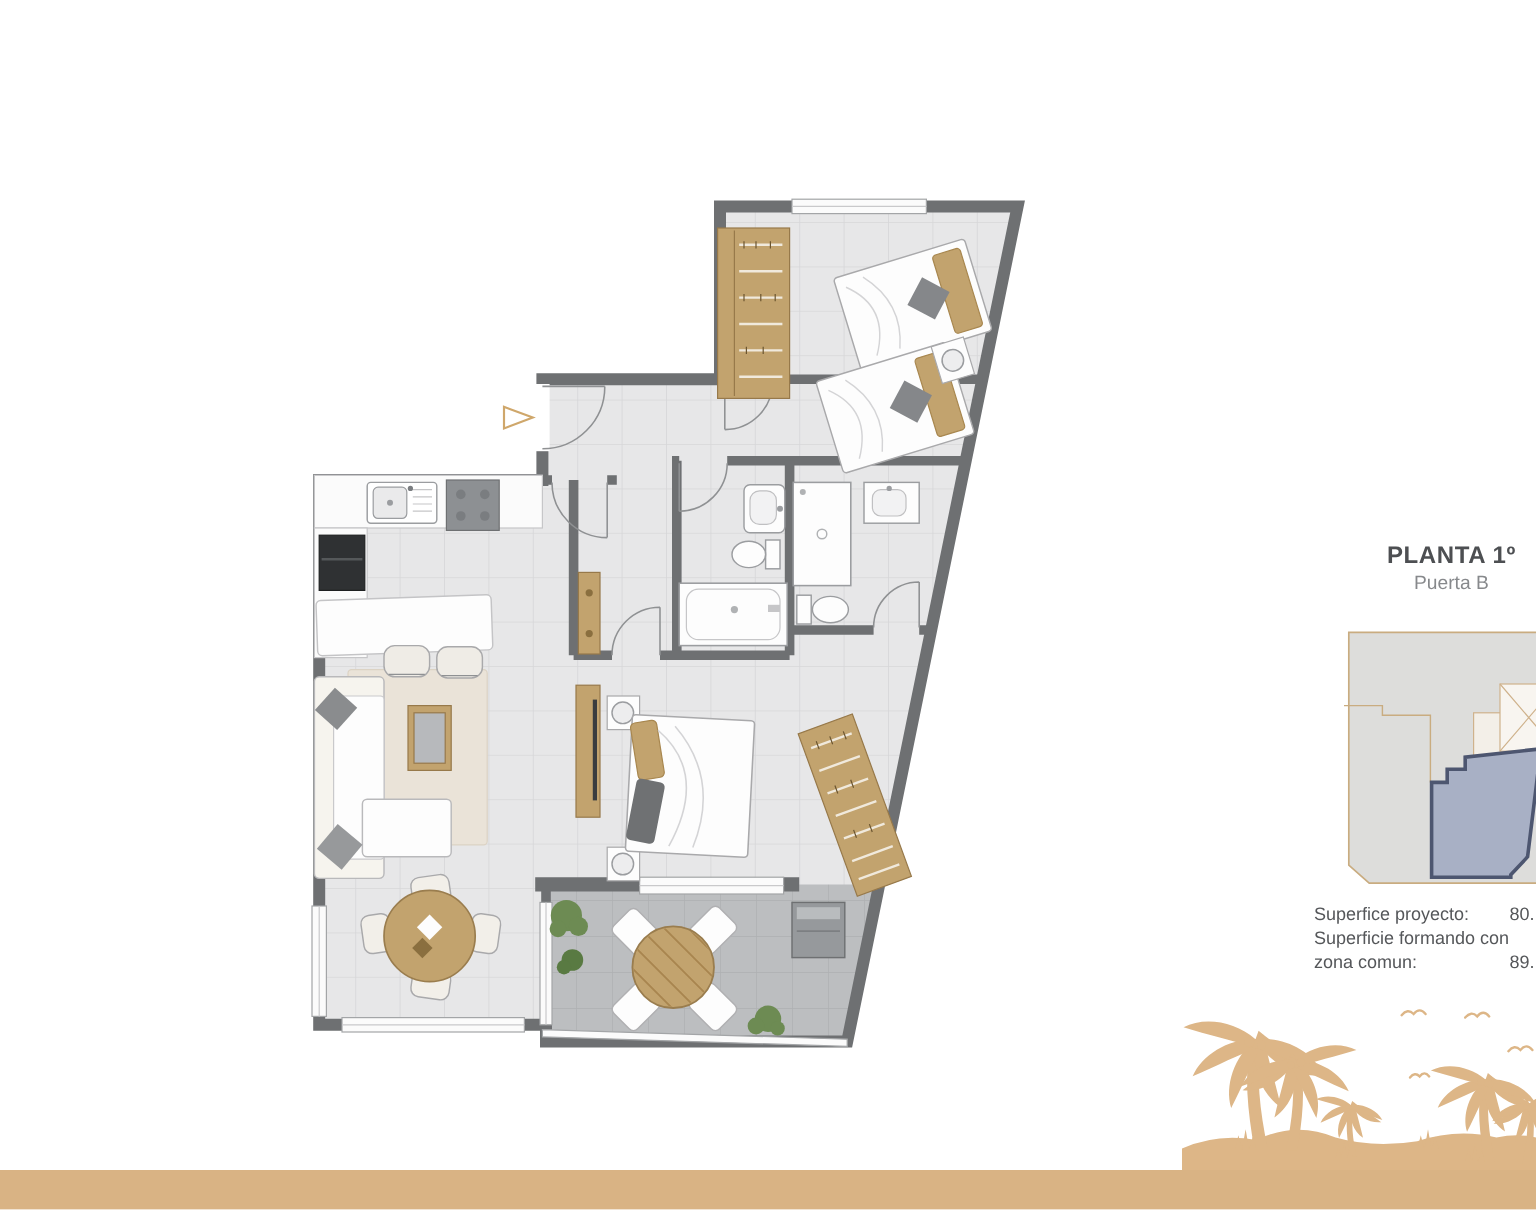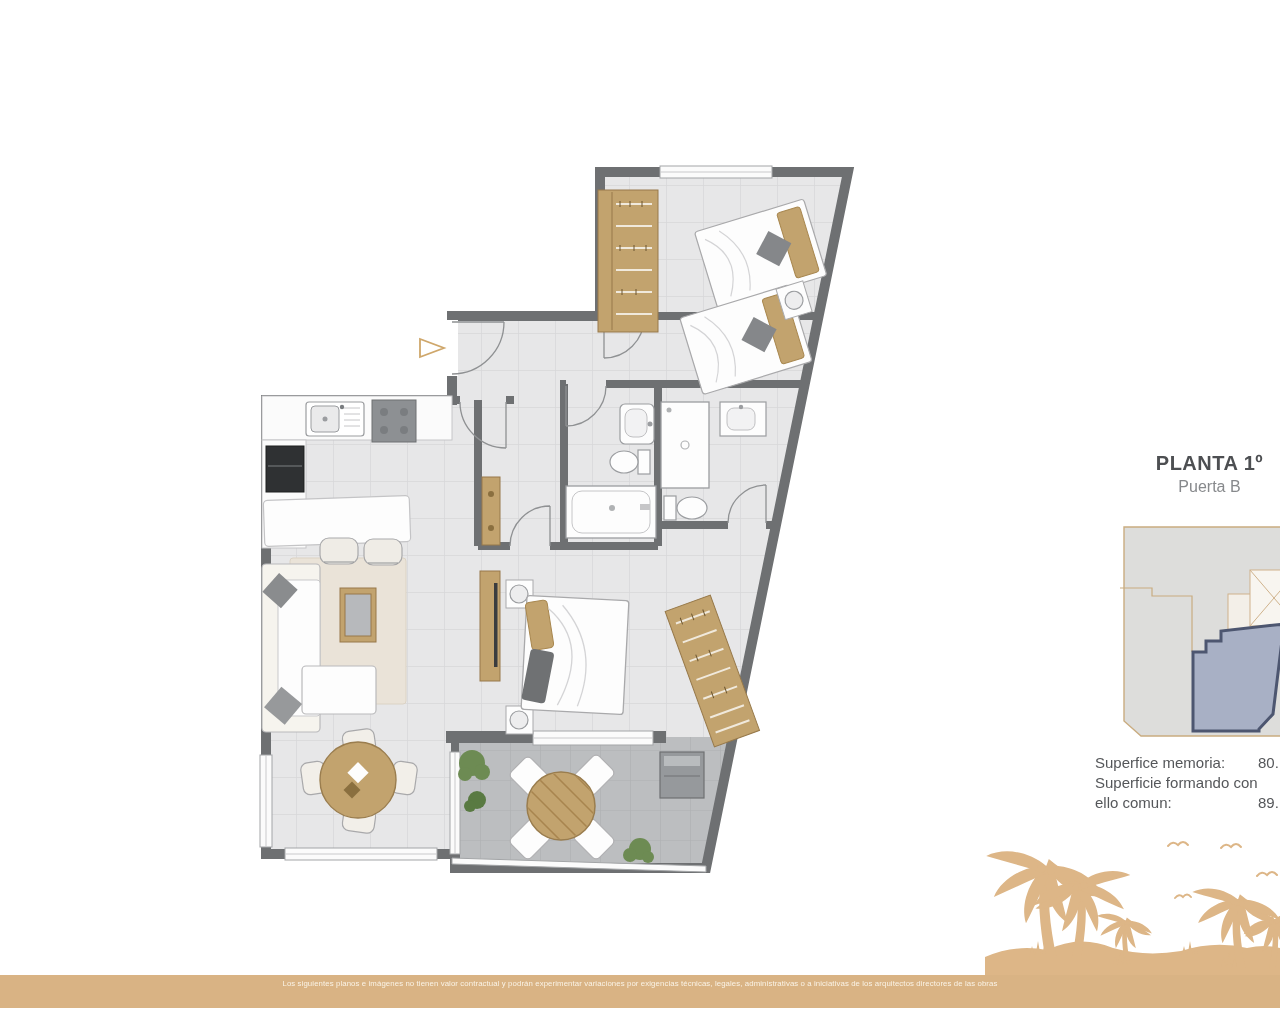--- a/index.html
+++ b/index.html
@@ -295,28 +295,28 @@
     <g>
       <rect x="1250" y="570" width="48" height="56" fill="#f8f5f0" stroke="#cfb28c" stroke-width="1"></rect>
       <path d="M1250,570 l48,56 M1298,570 l-48,56" stroke="#cfb28c" stroke-width="1"></path>
     </g>
   </g>
   <path d="M1193,652 L1206,652 L1206,641 L1221,641 L1221,631 L1284,624 L1273,714 L1259,729 L1259,731 L1193,731 Z" fill="#a8b0c5" stroke="#4d5670" stroke-width="3" stroke-linejoin="miter"></path>
 </svg>
 
 <div class="abs surface-block">
   <div style="position:relative;height:20px;">
-    <span class="surface-row-label">Superfice memoria:</span>
+    <span class="surface-row-label">Superfice proyecto:</span>
     <span class="surface-value">80.</span>
   </div>
   <div style="position:relative;height:20px;">
     <span class="surface-row-label">Superficie formando con</span>
   </div>
   <div style="position:relative;height:20px;">
-    <span class="surface-row-label">ello comun:</span>
+    <span class="surface-row-label">zona comun:</span>
     <span class="surface-value">89.</span>
   </div>
 </div>
 
 <svg class="abs" style="left:985px;top:818px;" width="295" height="157" viewBox="0 0 295 157">
   <defs>
     <g id="palm">
       <path d="M0,0 C-4,-24 -7,-48 -2,-72 L5,-72 C1,-48 4,-24 9,0 Z"></path>
       <g transform="translate(1,-72)">
         <path transform="rotate(-160)" d="M0,0 C-14,-12 -34,-15 -48,-8 C-32,-3 -14,1 0,6 Z"></path>
@@ -348,15 +348,14 @@
   <g stroke="#ddb687" stroke-width="2" fill="none" stroke-linecap="round">
     <path d="M183,28 Q188,22 193,27 Q198,21 203,27"></path>
     <path d="M236,30 Q241,24 246,29 Q251,23 256,29"></path>
     <path d="M272,58 Q277,52 282,57 Q287,51 292,57"></path>
     <path d="M190,80 Q194,75 198,79 Q202,74 206,79"></path>
   </g>
 </svg>
 
 <div class="abs footer-band" style="background:#d9b384;"></div>
 <div class="abs disclaimer">
-  <div>Los siguientes planos e imágenes no tienen valor contractual y podrán experimentar variaciones por exigencias técnicas, legales, administrativas o a iniciativas de los arquitectos directores de las obras</div>
 </div>
 <div class="abs bottom-white"></div>
 
 </body></html>

